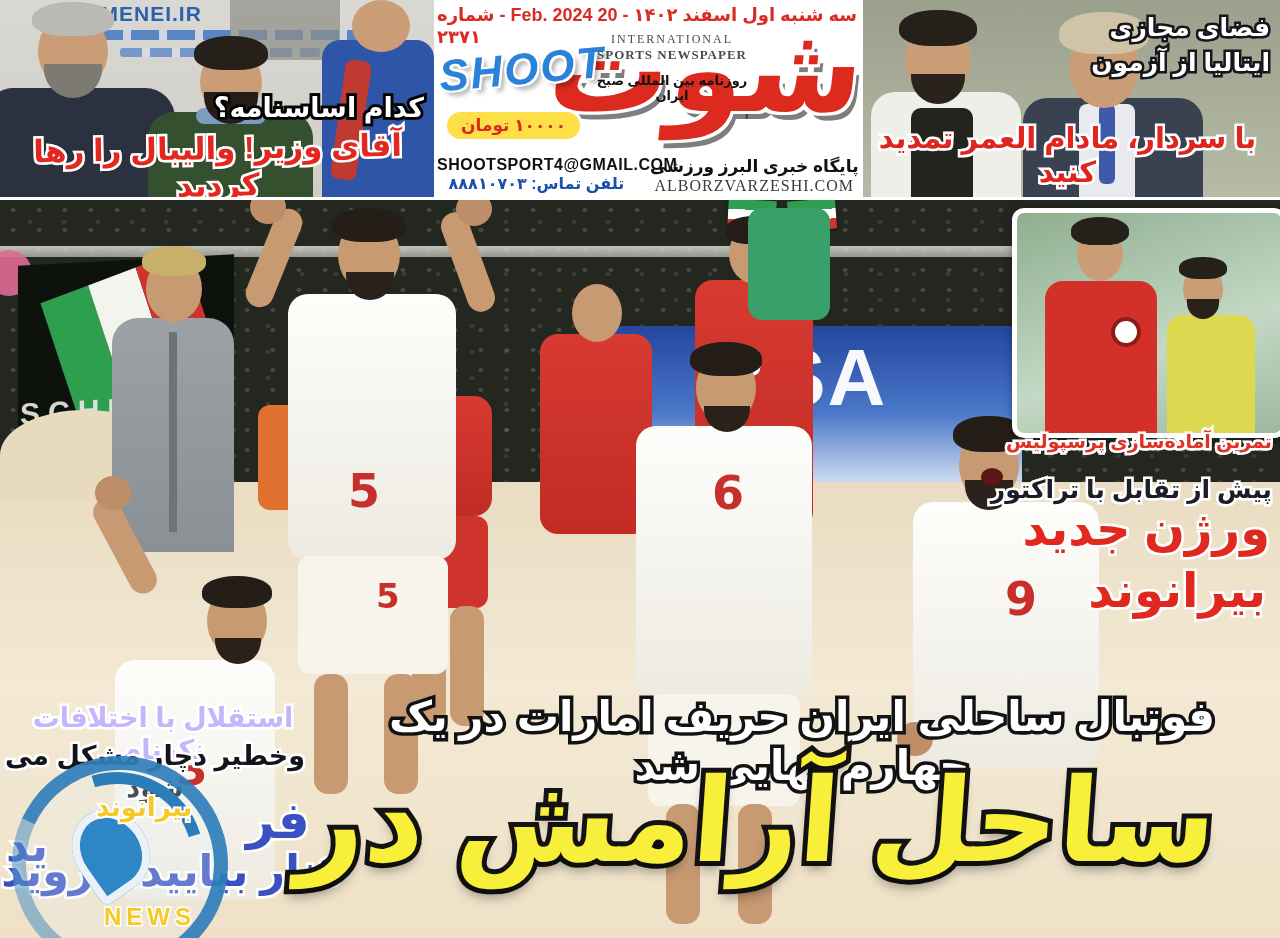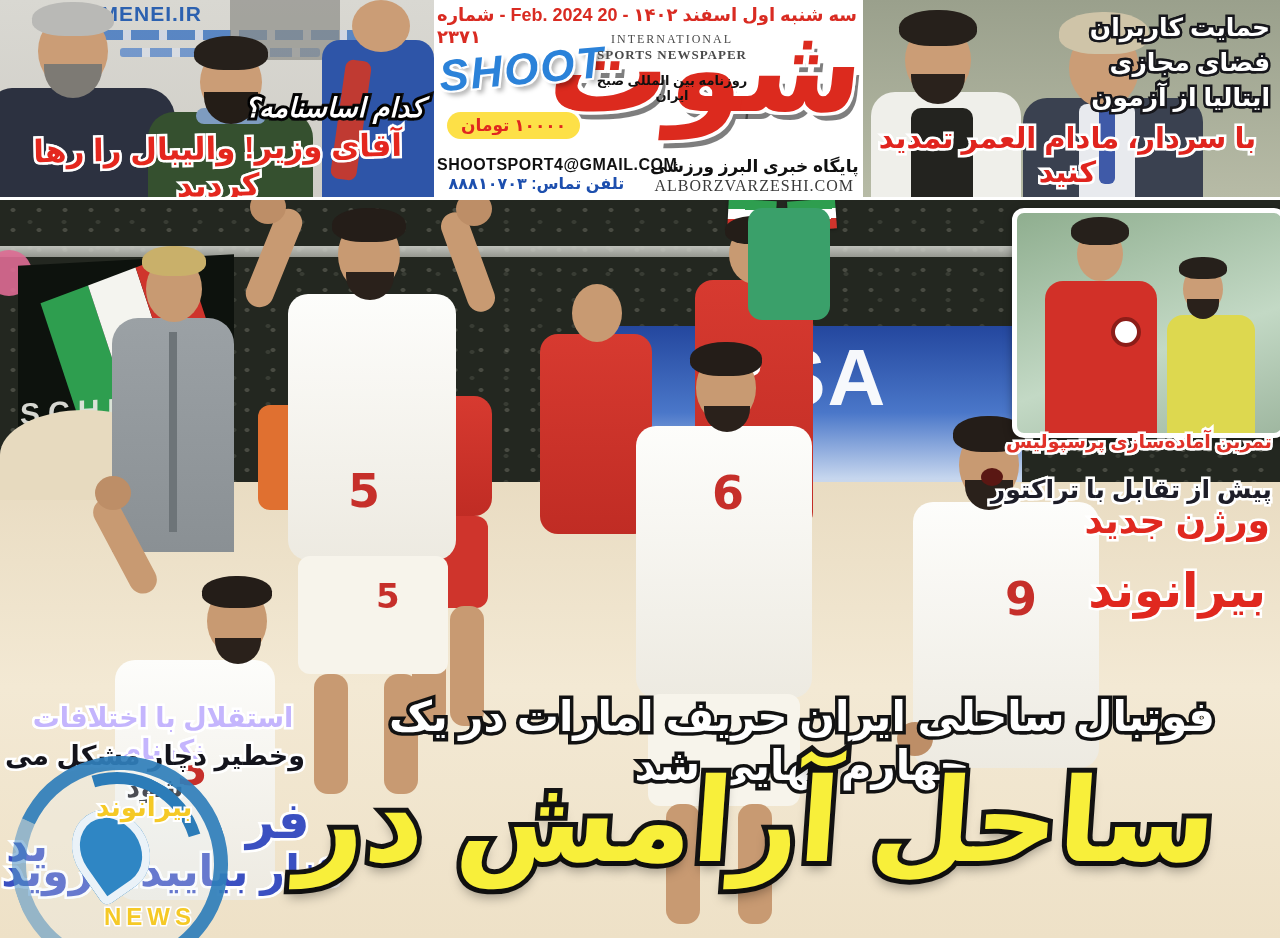--- a/index.html
+++ b/index.html
@@ -171,21 +171,21 @@
   .in-red-h{left:60px;top:14px;width:46px;height:54px;}
   .in-red-hr{left:54px;top:4px;width:58px;height:28px;}
   .in-badge{left:94px;top:104px;width:22px;height:22px;border-radius:50%;background:#fff;border:4px solid #8c1d18;position:absolute;}
   .in-yel{left:150px;top:102px;width:88px;height:118px;background:#ddd84f;border-radius:16px 16px 0 0;position:absolute;}
   .in-yel-h{left:166px;top:52px;width:40px;height:48px;}
   .in-yel-hr{left:162px;top:44px;width:48px;height:22px;}
   .in-yel-beard{left:170px;top:86px;width:32px;height:20px;position:absolute;background:#2a211b;border-radius:0 0 20px 20px;}
   
   .cap1{right:8px;top:230px;font-size:19px;font-weight:bold;color:#e03128;z-index:6;}
   .cap2{right:8px;top:266px;font-size:25px;font-weight:bold;color:#1d1d28;z-index:6;margin-top:9px;}
-  .ver1{right:10px;top:300px;font-size:36px;font-weight:900;color:#e0281f;z-index:6;}
+  .ver1{right:10px;top:300px;font-size:48px;font-weight:900;color:#e0281f;z-index:6;}
   .ver2{right:14px;top:362px;font-size:48px;font-weight:900;color:#e0281f;z-index:6;}
   .subhead{left:330px;right:6px;top:492px;text-align:center;font-size:42px;font-weight:bold;color:#fff;z-index:6;
     -webkit-text-stroke:7px #121212;paint-order:stroke fill;}
   .bighead{left:225px;right:0;top:552px;text-align:center;font-size:116px;font-weight:900;color:#f8ef3a;z-index:6;
     line-height:1.2;transform:skewX(-4deg);
     -webkit-text-stroke:10px #141414;paint-order:stroke fill;
     text-shadow:0 8px 12px rgba(0,0,0,.35);}
   .bl1{left:8px;top:502px;width:310px;text-align:center;font-size:27px;font-weight:bold;color:#c4b5fd;z-index:5;}
   .bl2{left:0px;top:540px;width:310px;text-align:center;font-size:27px;font-weight:bold;color:#14141c;z-index:5;}
   .blue-txt{color:#3b50c1;font-weight:900;z-index:5;}
@@ -223,21 +223,21 @@
     <div class="fhair tl-man1-hr"></div>
     <div class="abs tl-man1-beard"></div>
     <div class="fig tl-man2-b"></div>
     <div class="abs tl-man2-collar"></div>
     <div class="fhead tl-man2-h"></div>
     <div class="fhair tl-man2-hr"></div>
     <div class="abs tl-man2-beard"></div>
     <div class="fig tl-man3-b"></div>
     <div class="abs tl-man3-red"></div>
     <div class="fhead tl-man3-h"></div>
-    <div class="abs tl-kicker ok rtl" dir="rtl" style="color:#fff;font-style:italic;">کدام اساسنامه؟</div>
+    <div class="abs tl-kicker ok rtl" dir="rtl" style="color:#fff;">کدام اساسنامه؟</div>
     <div class="abs tl-headline ow rtl" dir="rtl">آقای وزیر! والیبال را رها کردید</div>
   </div>
 
   <div class="abs mast">
     <div class="abs dateline rtl" dir="rtl">سه شنبه اول اسفند ۱۴۰۲ - 20 Feb. 2024 - شماره ۲۳۷۱</div>
     <div class="abs shoot-latin">SHOOT</div>
     <div class="abs intl">
       <div class="l1">INTERNATIONAL</div>
       <div class="l2">SPORTS NEWSPAPER</div>
       <div class="l3 rtl" dir="rtl">روزنامه بین المللی صبح ایران</div>
@@ -261,21 +261,20 @@
     <div class="abs tr-az-t"></div>
     <div class="fhead tr-az-h"></div>
     <div class="fhair tr-az-hr"></div>
     <div class="abs tr-az-beard"></div>
     <div class="fig tr-bo-b"></div>
     <div class="abs tr-bo-shirt"></div>
     <div class="abs tr-bo-tie"></div>
     <div class="fhead tr-bo-h"></div>
     <div class="fhair tr-bo-hr"></div>
     <div class="abs tr-kick rtl" dir="rtl">
-      <div>حمایت کاربران</div>
       <div>فضای مجازی</div>
       <div>ایتالیا از آزمون</div>
     </div>
     <div class="abs tr-headline ow rtl" dir="rtl">با سردار، مادام العمر تمدید کنید</div>
   </div>
 
   <div class="abs photo">
     <div class="abs stands"></div>
     <div class="abs rail"></div>
     <div class="abs pinkdot"></div>

